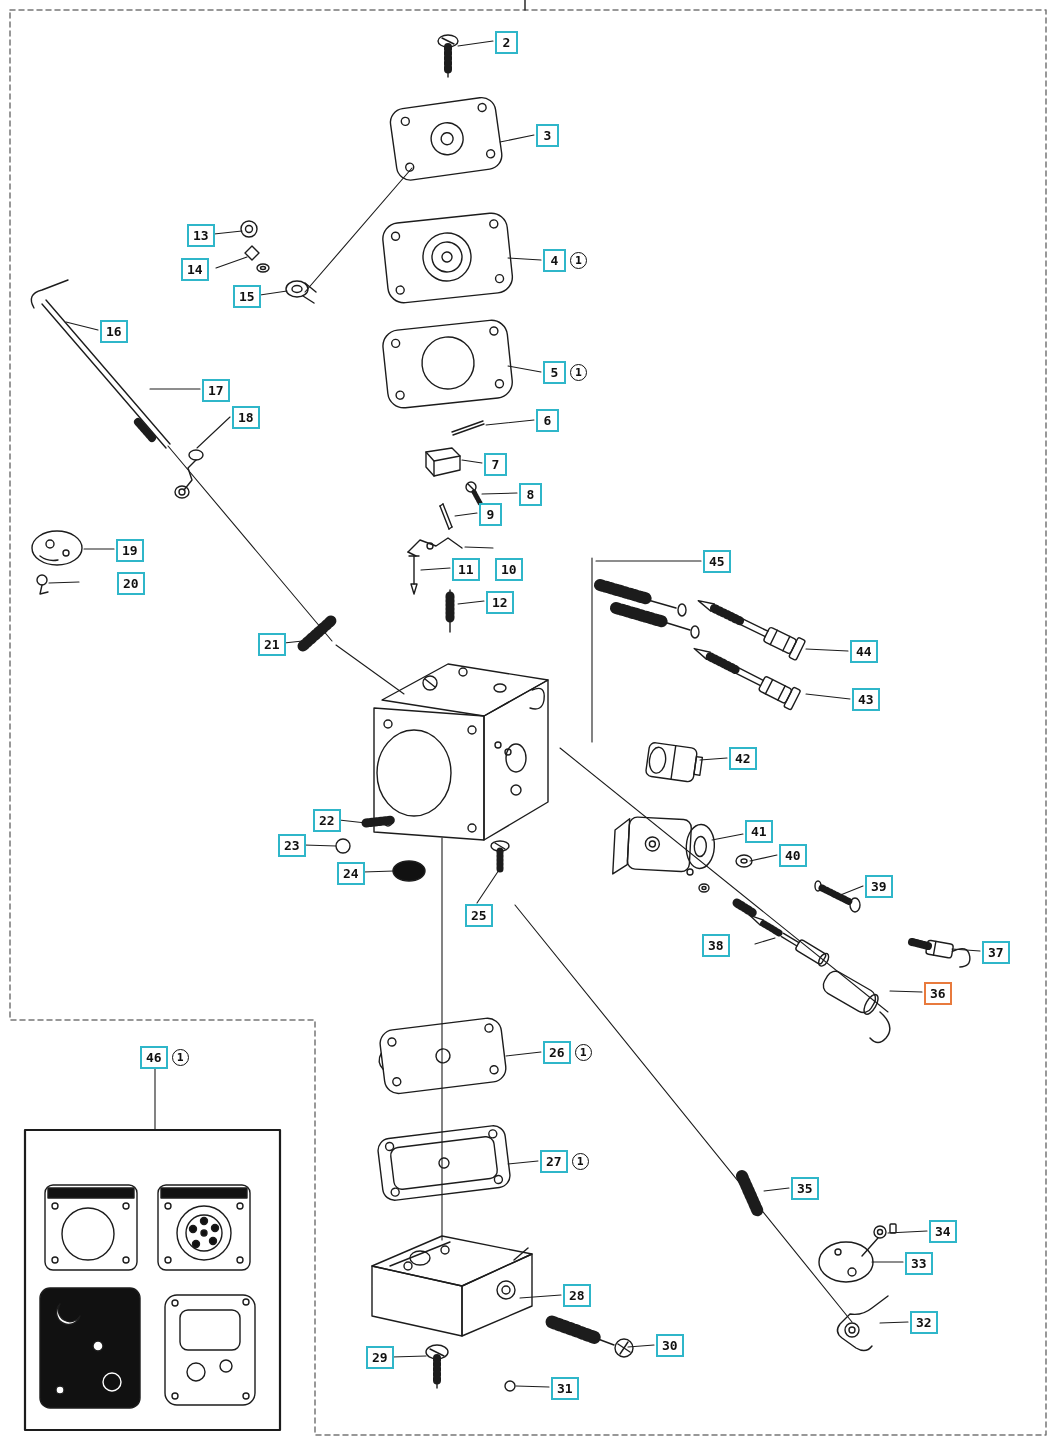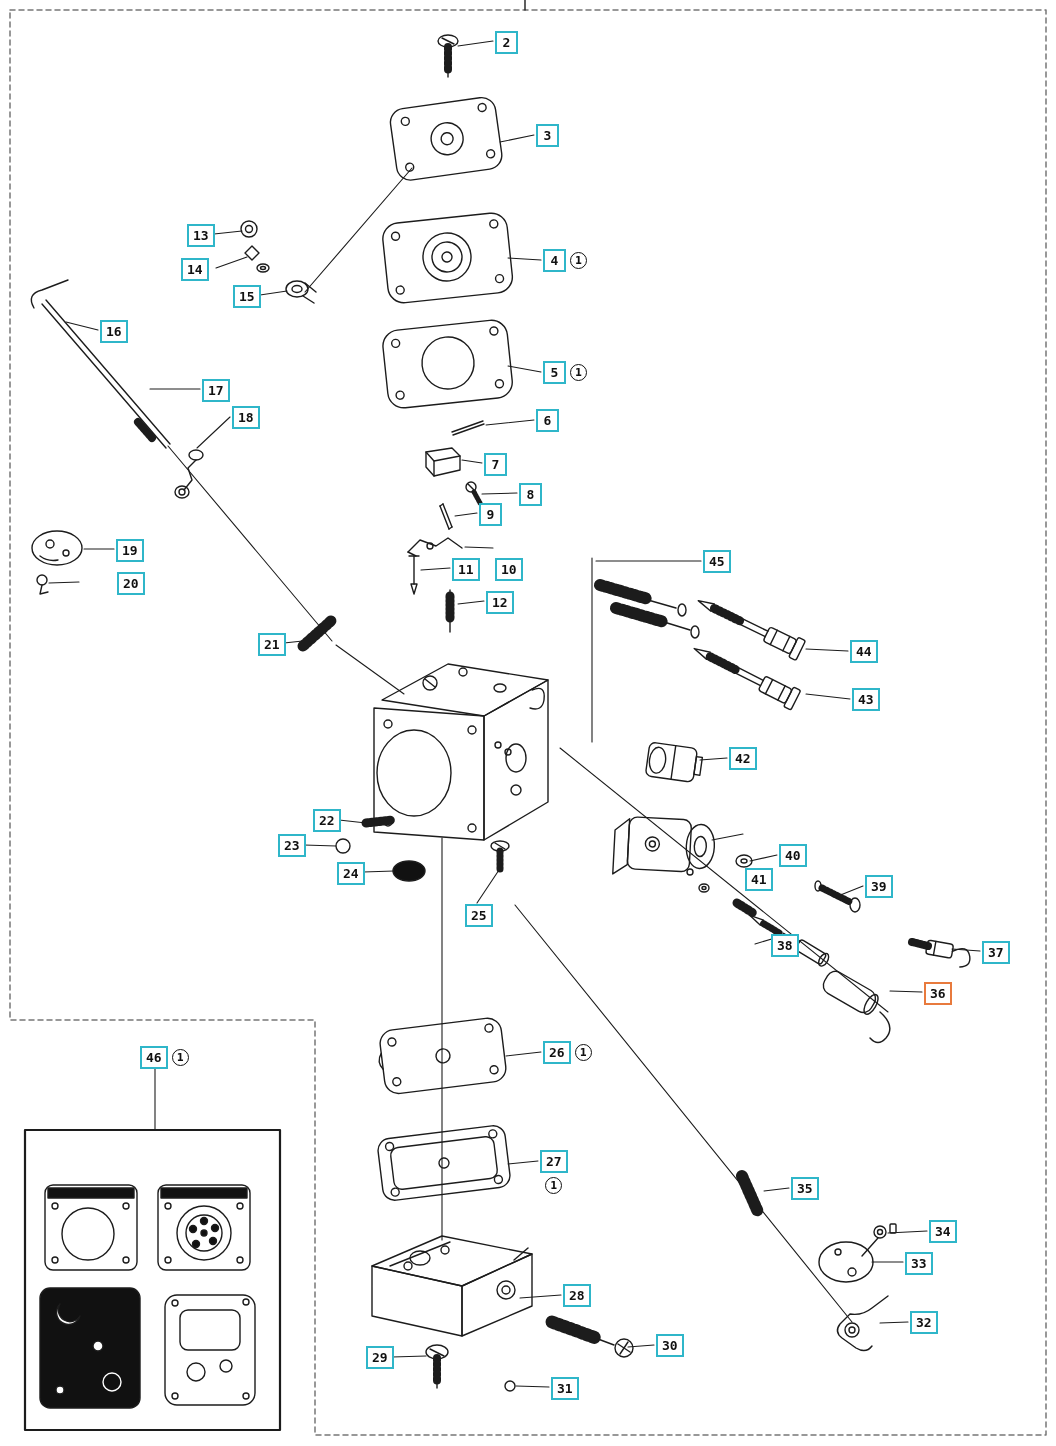--- a/index.html
+++ b/index.html
@@ -541,21 +541,21 @@
       <div class="callout" style="left: 337px; top: 862px; border-radius: 6px;">
         <span class="box">24</span>
       </div>
       <div class="callout" style="left: 465px; top: 904px;">
         <span class="box">25</span>
       </div>
       <div class="callout" style="left: 543px; top: 1041px;">
         <span class="box">26</span>
         <span class="qty">1</span>
       </div>
-      <div class="callout" style="left: 540px; top: 1150px; flex-direction: column;">
+      <div class="callout" style="left: 540px; top: 1150px;">
         <span class="box">27</span>
         <span class="qty">1</span>
       </div>
       <div class="callout" style="left: 563px; top: 1284px;">
         <span class="box">28</span>
       </div>
       <div class="callout" style="left: 366px; top: 1346px;">
         <span class="box">29</span>
       </div>
       <div class="callout" style="left: 656px; top: 1334px;">
@@ -575,30 +575,30 @@
       </div>
       <div class="callout" style="left: 791px; top: 1177px;">
         <span class="box">35</span>
       </div>
       <div class="callout hl" style="left: 924px; top: 982px;">
         <span class="box">36</span>
       </div>
       <div class="callout" style="left: 982px; top: 941px;">
         <span class="box">37</span>
       </div>
-      <div class="callout" style="left: 771px; top: 934px;">
+      <div class="callout" style="left: 702px; top: 934px;">
         <span class="box">38</span>
       </div>
       <div class="callout" style="left: 865px; top: 875px; border-radius: 6px;">
         <span class="box">39</span>
       </div>
       <div class="callout" style="left: 779px; top: 844px;">
         <span class="box">40</span>
       </div>
-      <div class="callout" style="left: 745px; top: 868px; justify-content: center;">
+      <div class="callout" style="left: 745px; top: 820px; justify-content: center;">
         <span class="box">41</span>
       </div>
       <div class="callout" style="left: 729px; top: 747px;">
         <span class="box">42</span>
       </div>
       <div class="callout" style="left: 852px; top: 688px; justify-content: flex-end;">
         <span class="box">43</span>
       </div>
       <div class="callout" style="left: 850px; top: 640px;">
         <span class="box">44</span>

